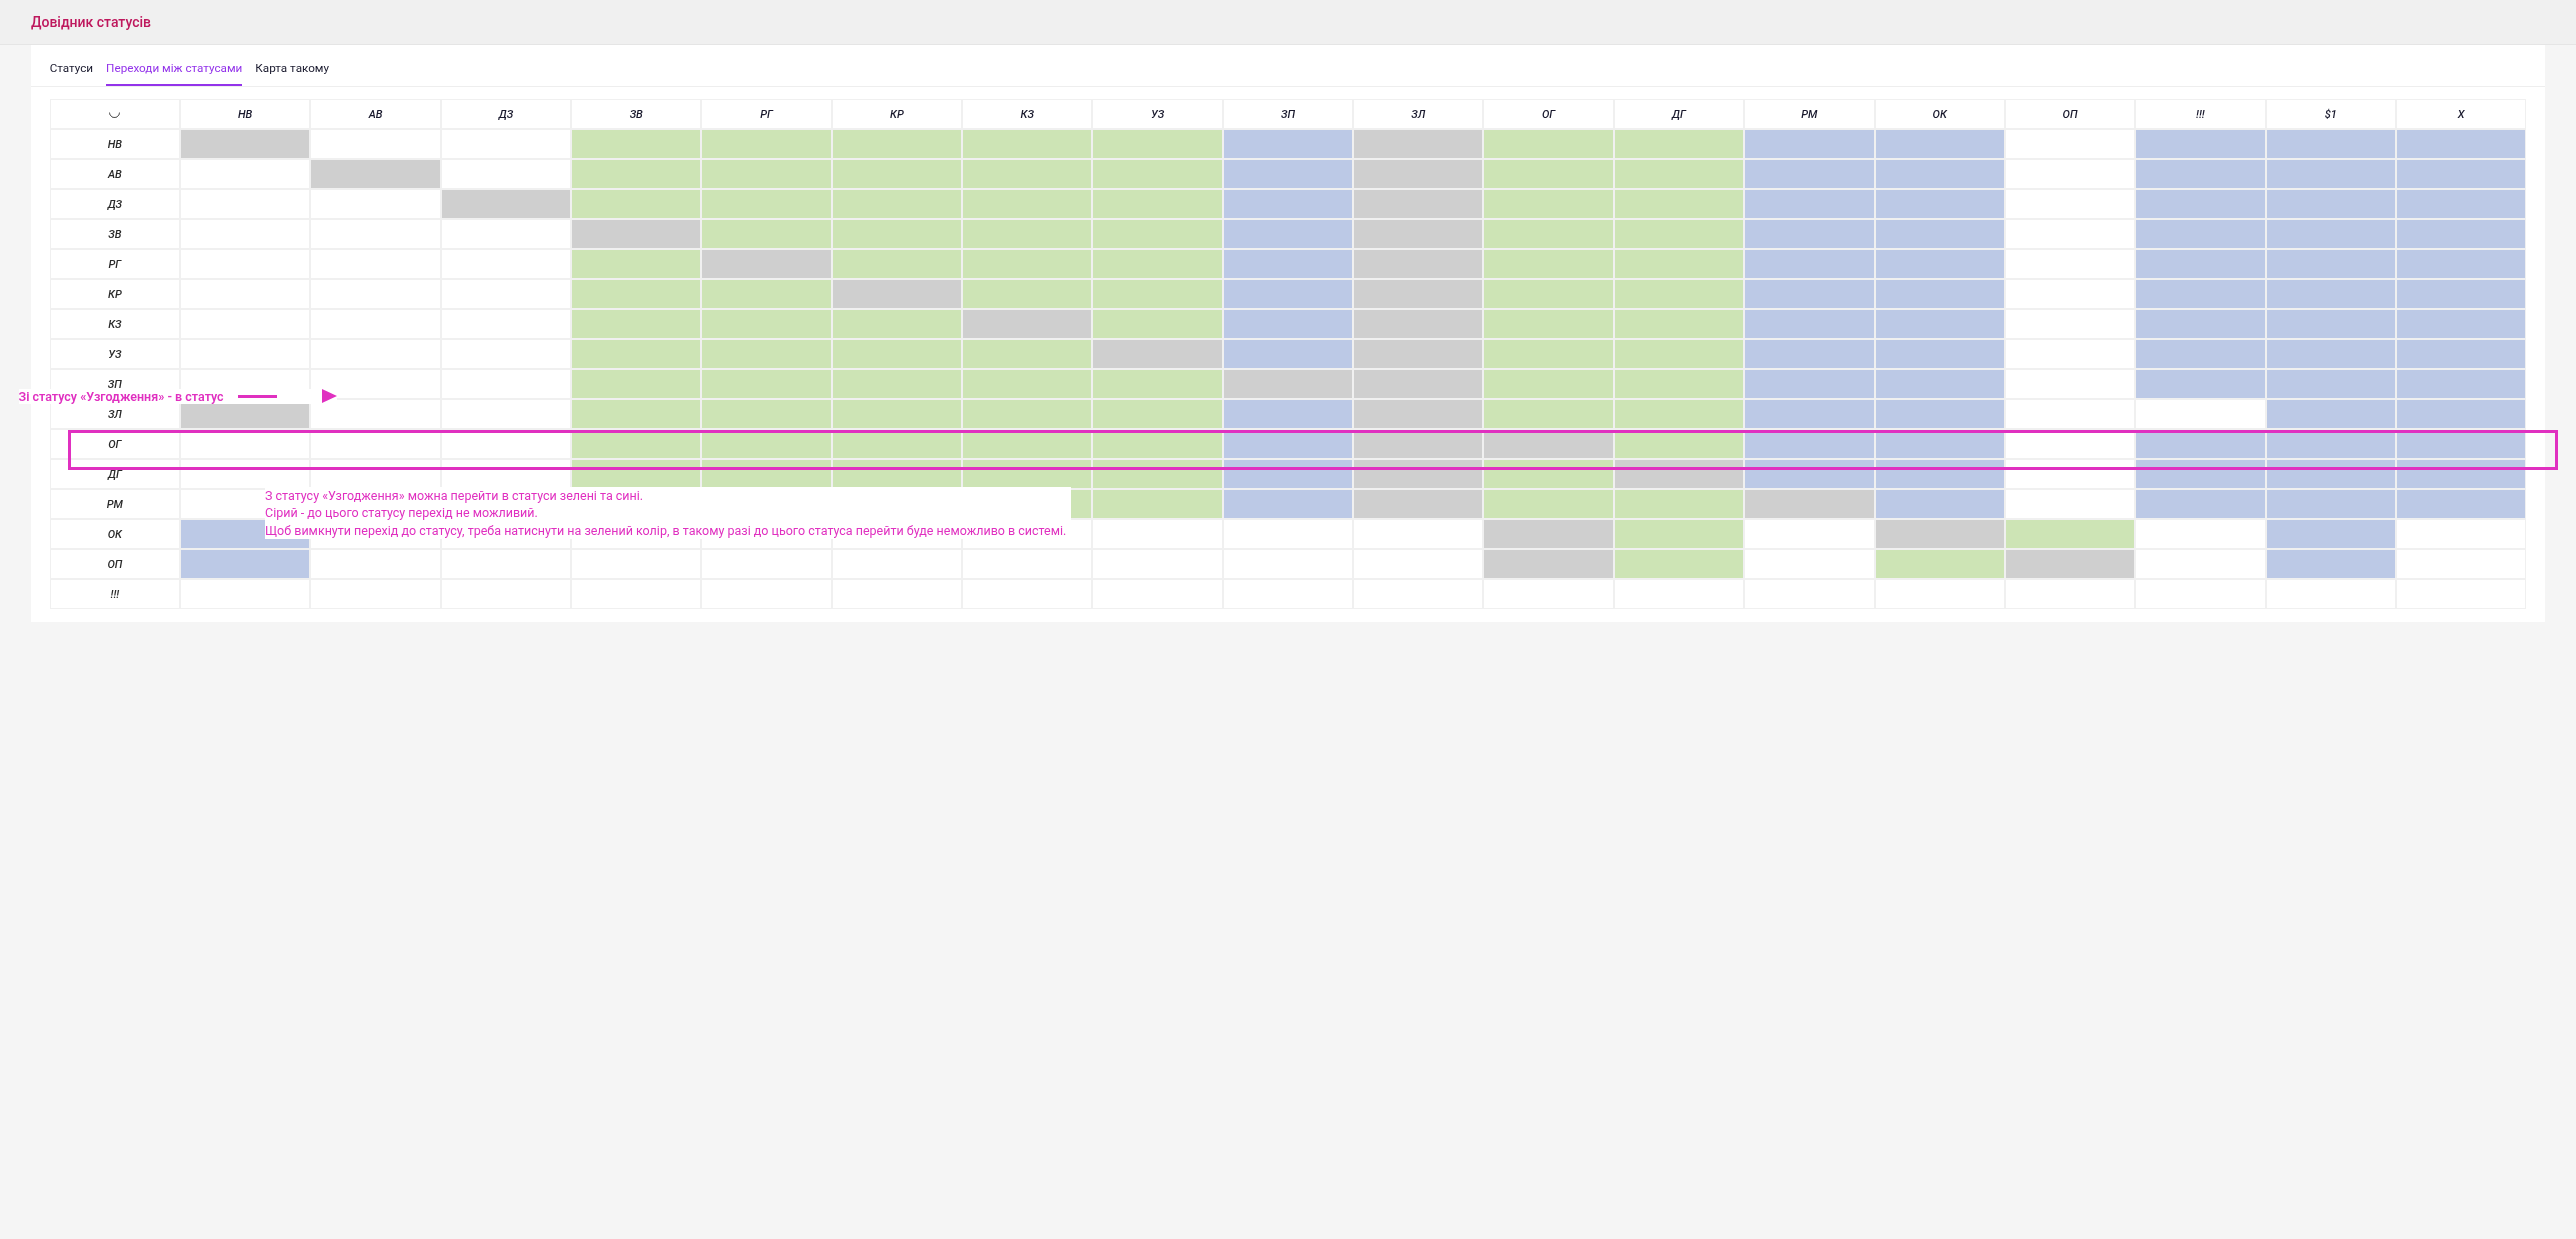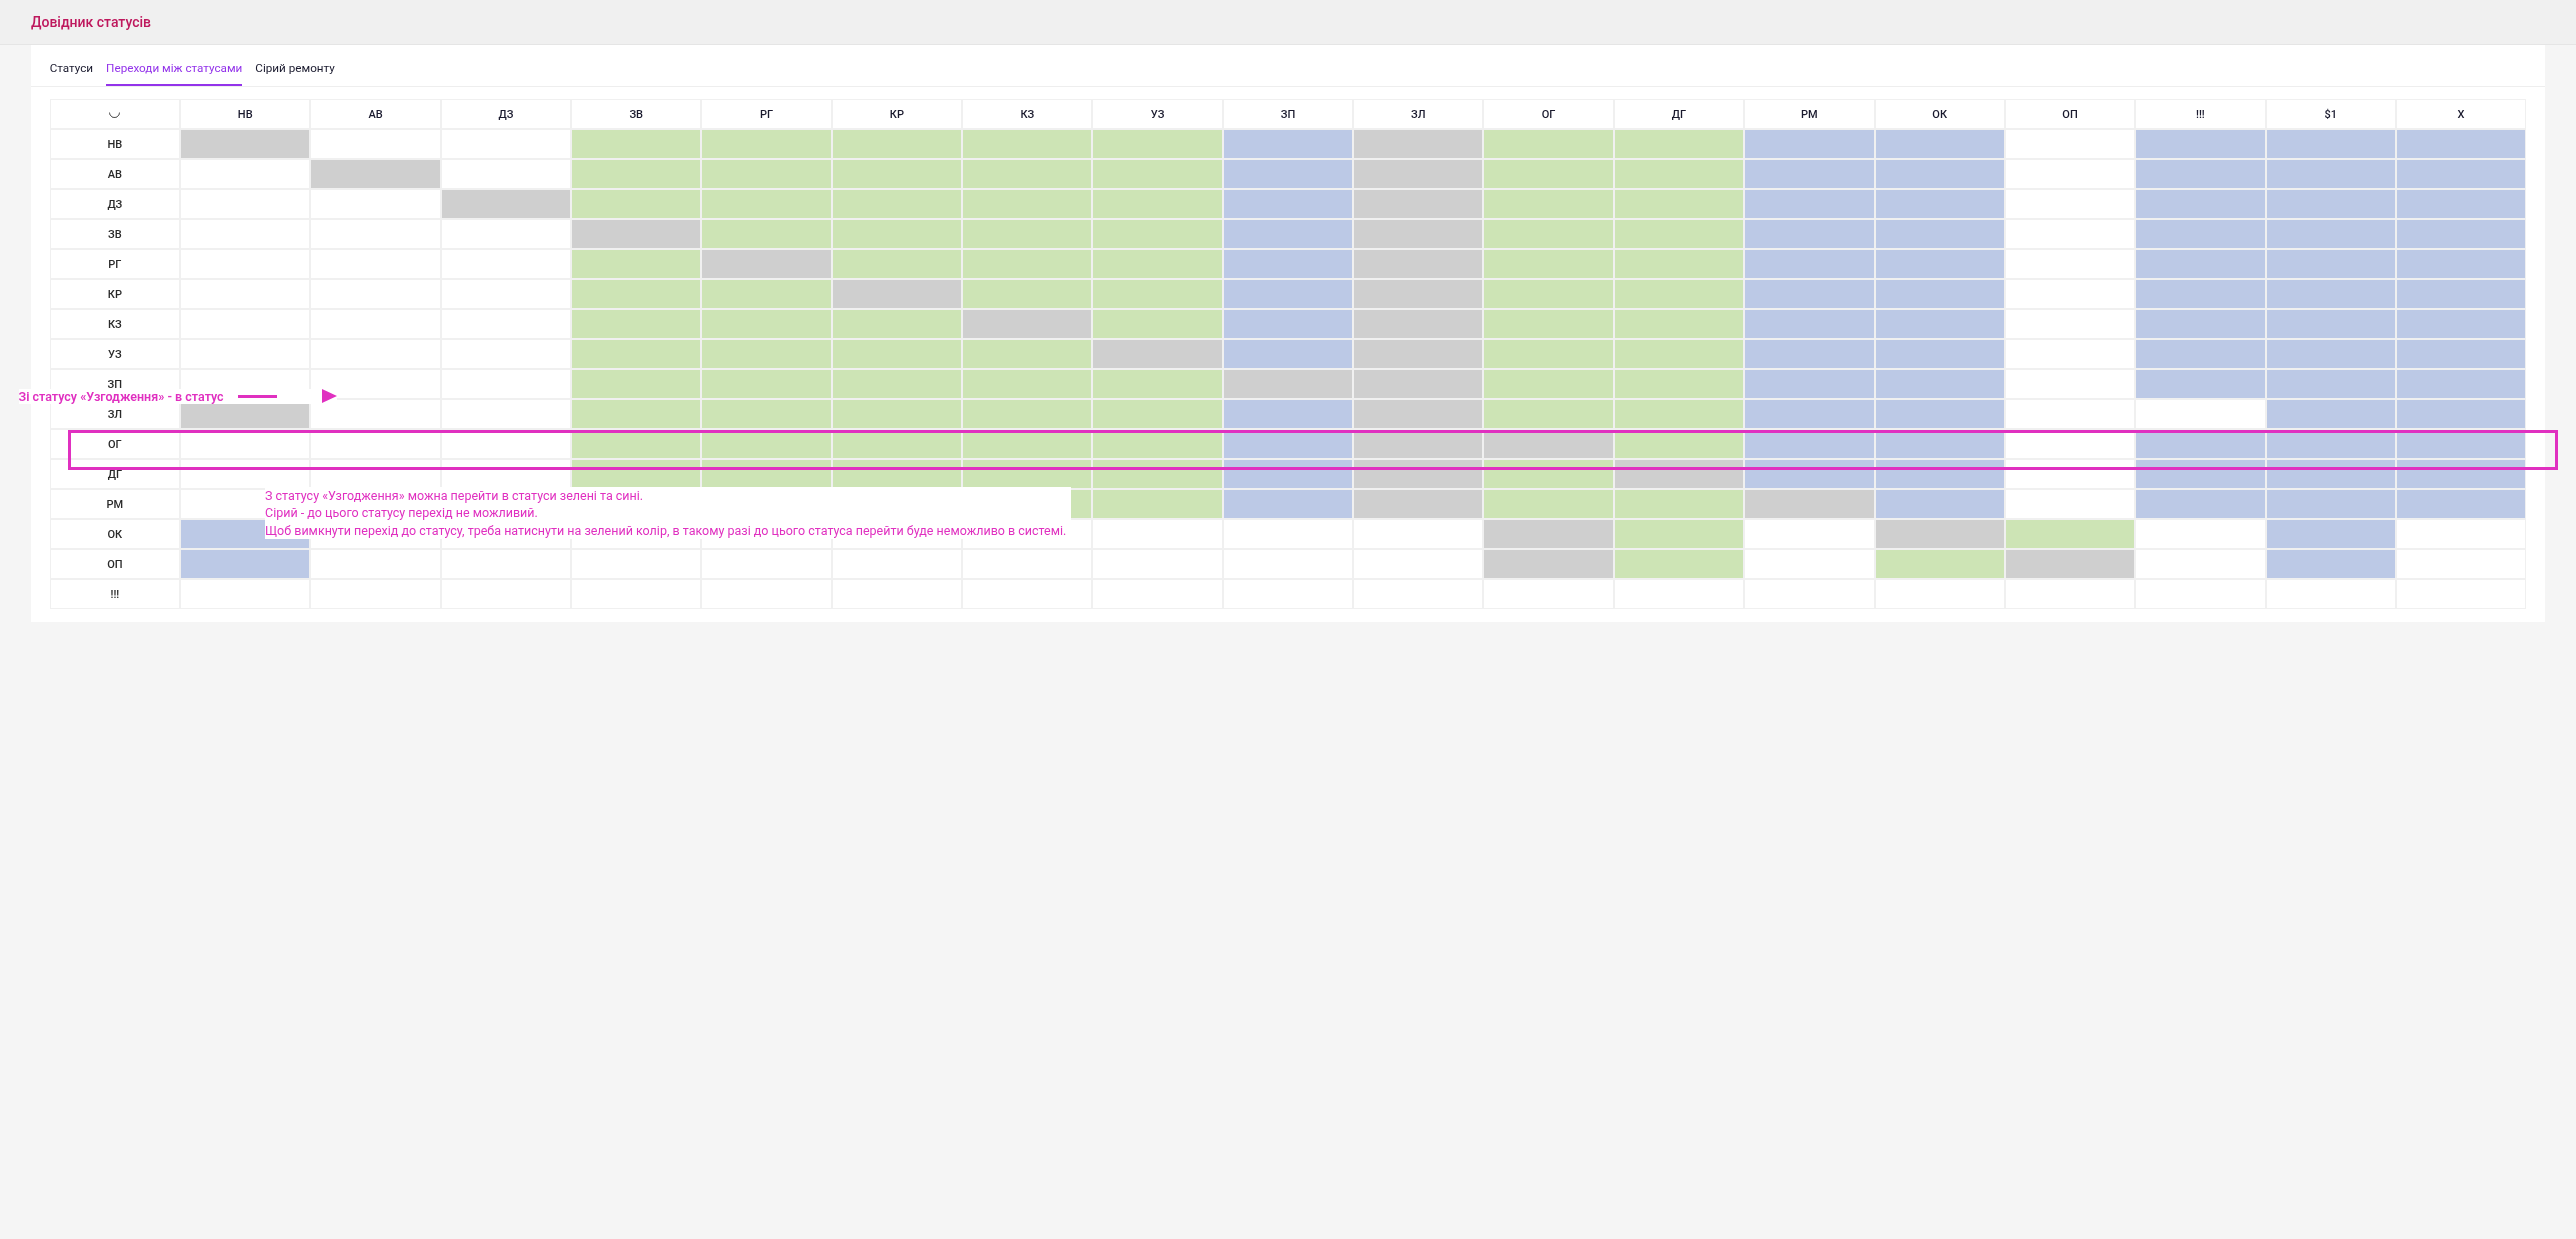--- a/index.html
+++ b/index.html
@@ -43,20 +43,21 @@
     }
     .matrix-wrap {
       padding: 12.5px 18.7px;
       position: relative;
     }
     table.matrix {
       width: 100%;
       border-collapse: separate;
       border-spacing: 0;
       table-layout: fixed;
+      font-style: italic;
     }
     .matrix th, .matrix td {
       border: 0.8px solid #f0f0f0;
       text-align: center;
       font-size: 11px;
       font-weight: 400;
       height: 30px;
       padding: 0;
       color: #2a2a2a;
     }
@@ -138,21 +139,21 @@
 <body>
 
 <div class="header-bar">
   <div class="page-title">Довідник статусів</div>
 </div>
 
 <div class="content-wrap">
   <div class="tabs" id="tabs-bar">
       <div class="tab">Статуси</div>
       <div class="tab active">Переходи між статусами</div>
-      <div class="tab">Сірий ремонту</div>
+      <div class="tab">Карта такому</div>
     </div>
 
   <div class="matrix-wrap">
     <table class="matrix">
       <thead>
           <tr id="matrix-head-row">
             <th><span class="refresh-icon"></span></th>
             <th>НВ</th>
             <th>АВ</th>
             <th>ДЗ</th>

